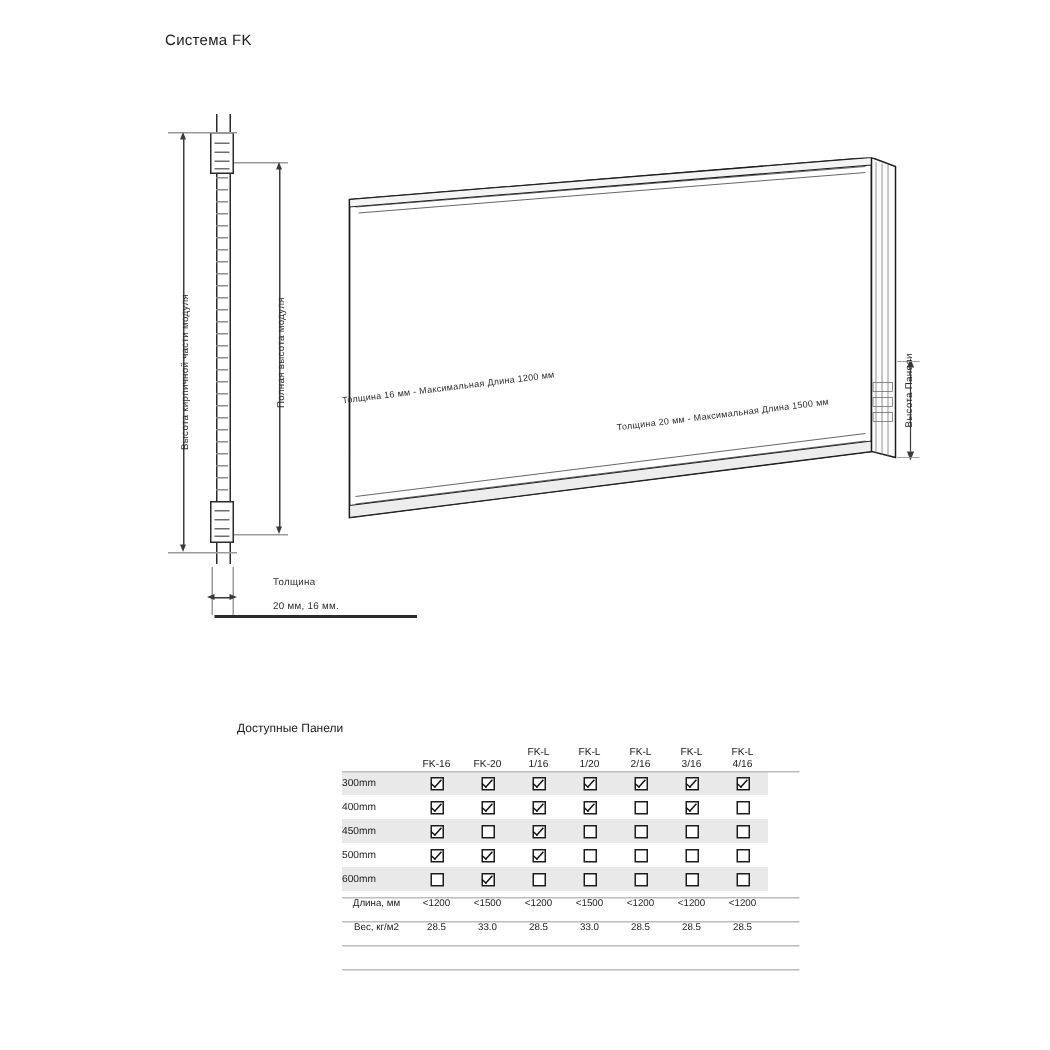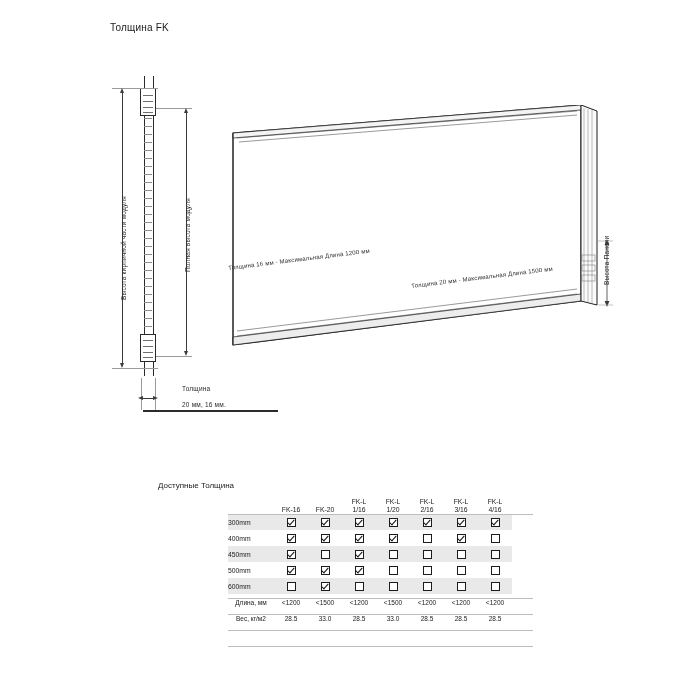--- a/index.html
+++ b/index.html
@@ -48,21 +48,21 @@
   .valrow td{font-size:6.5px;text-align:center;}
   .box{display:inline-block;width:7px;height:7px;border:1px solid #1c1c1c;background:#fff;position:relative;vertical-align:middle;}
   .box.on:after{content:"";position:absolute;left:1px;top:-1px;width:3px;height:5.5px;border-right:1.3px solid #111;border-bottom:1.3px solid #111;transform:rotate(42deg);}
   .tline{position:absolute;left:228px;height:1px;background:#bdbdbd;width:305px;}
 </style>
 </head>
 <body>
 
 <div class="page">
 
-  <div class="title">Толщина FK</div>
+  <div class="title">Система FK</div>
 
   <div>
 
     <div class="panel-profile">
       <div class="profile-body"></div>
       <div class="profile-ticks">
         <i style="top:42px"></i>
           <i style="top:50px"></i>
           <i style="top:58px"></i>
           <i style="top:66px"></i>
@@ -162,21 +162,21 @@
       <line x1="383" y1="136" x2="398" y2="136" stroke="#9a9a9a" stroke-width="0.6"></line>
       <line x1="383" y1="200" x2="398" y2="200" stroke="#9a9a9a" stroke-width="0.6"></line>
     </svg>
 
     <div class="dimtext" style="left:388px;top:180px;transform-origin:0 0;transform:rotate(-90deg);">Высота Панели</div>
 
     <div class="dimtext" style="left:13px;top:160px;transform-origin:0 0;transform:rotate(-7deg);font-size:6px;">Толщина 16 мм - Максимальная Длина 1200 мм</div>
     <div class="dimtext" style="left:196px;top:178px;transform-origin:0 0;transform:rotate(-7deg);font-size:6px;">Толщина 20 мм - Максимальная Длина 1500 мм</div>
   </div>
 
-  <div class="tbl-title">Доступные Толщина</div>
+  <div class="tbl-title">Доступные Панели</div>
 
   <table class="formats">
     <thead>
       <tr>
         <th class="rowlabel"></th>
         <th class="colhead">
           <span>FK-16</span><br>
           <span></span>
         </th>
         <th class="colhead">

